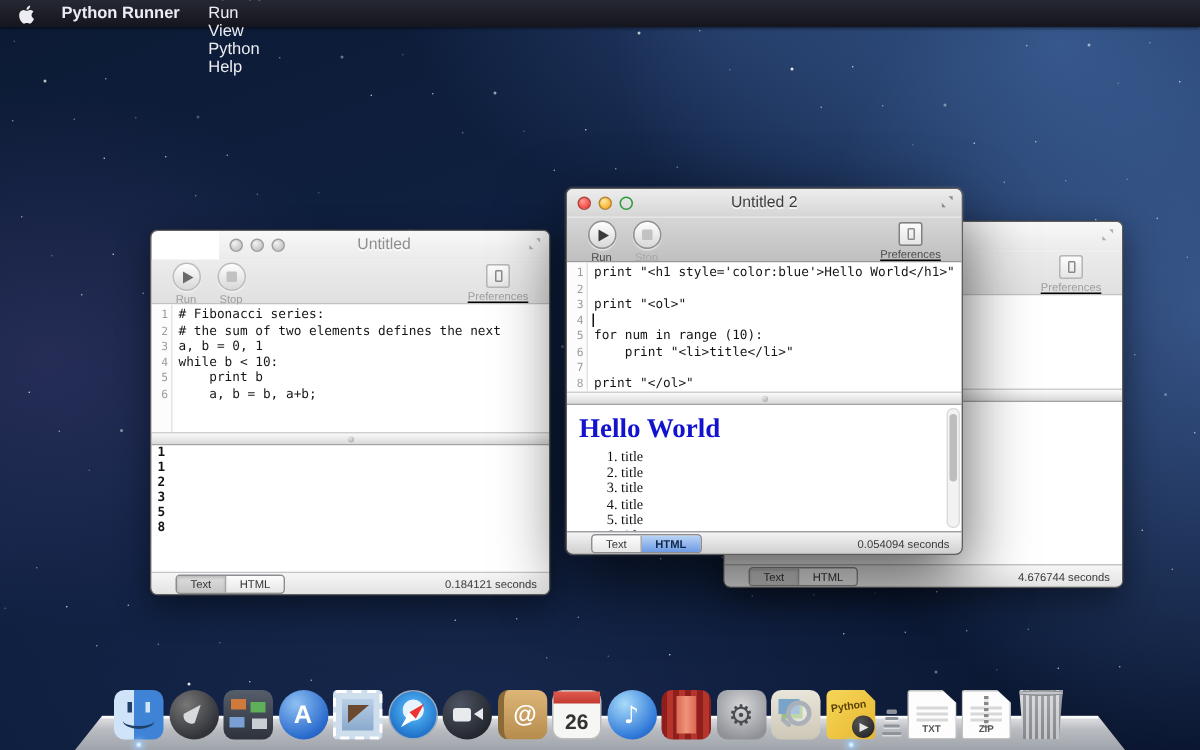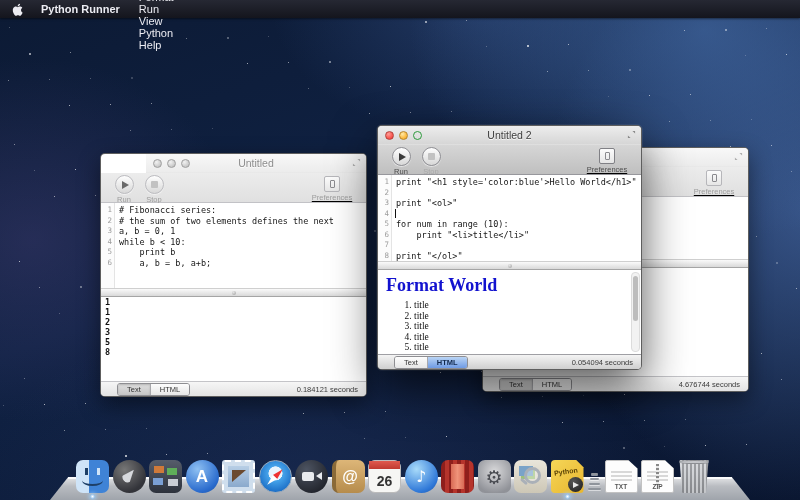--- a/index.html
+++ b/index.html
@@ -538,21 +538,21 @@
           <div class="code-line"></div>
           <div class="code-line">for num in range (10):</div>
           <div class="code-line">    print "&lt;li&gt;title&lt;/li&gt;"</div>
           <div class="code-line"></div>
           <div class="code-line">print "&lt;/ol&gt;"</div>
         </div>
       <div class="caret" style="left:17px;top:34px;"></div>
     </div>
     <div class="splitter"></div>
     <div class="outputarea">
-      <div class="html-h1">Format World</div>
+      <div class="html-h1">Hello World</div>
       <ol class="html-ol">
           <li>title</li>
           <li>title</li>
           <li>title</li>
           <li>title</li>
           <li>title</li>
           <li>title</li>
         </ol>
       <div class="vscroll">
         <div class="vthumb"></div>

